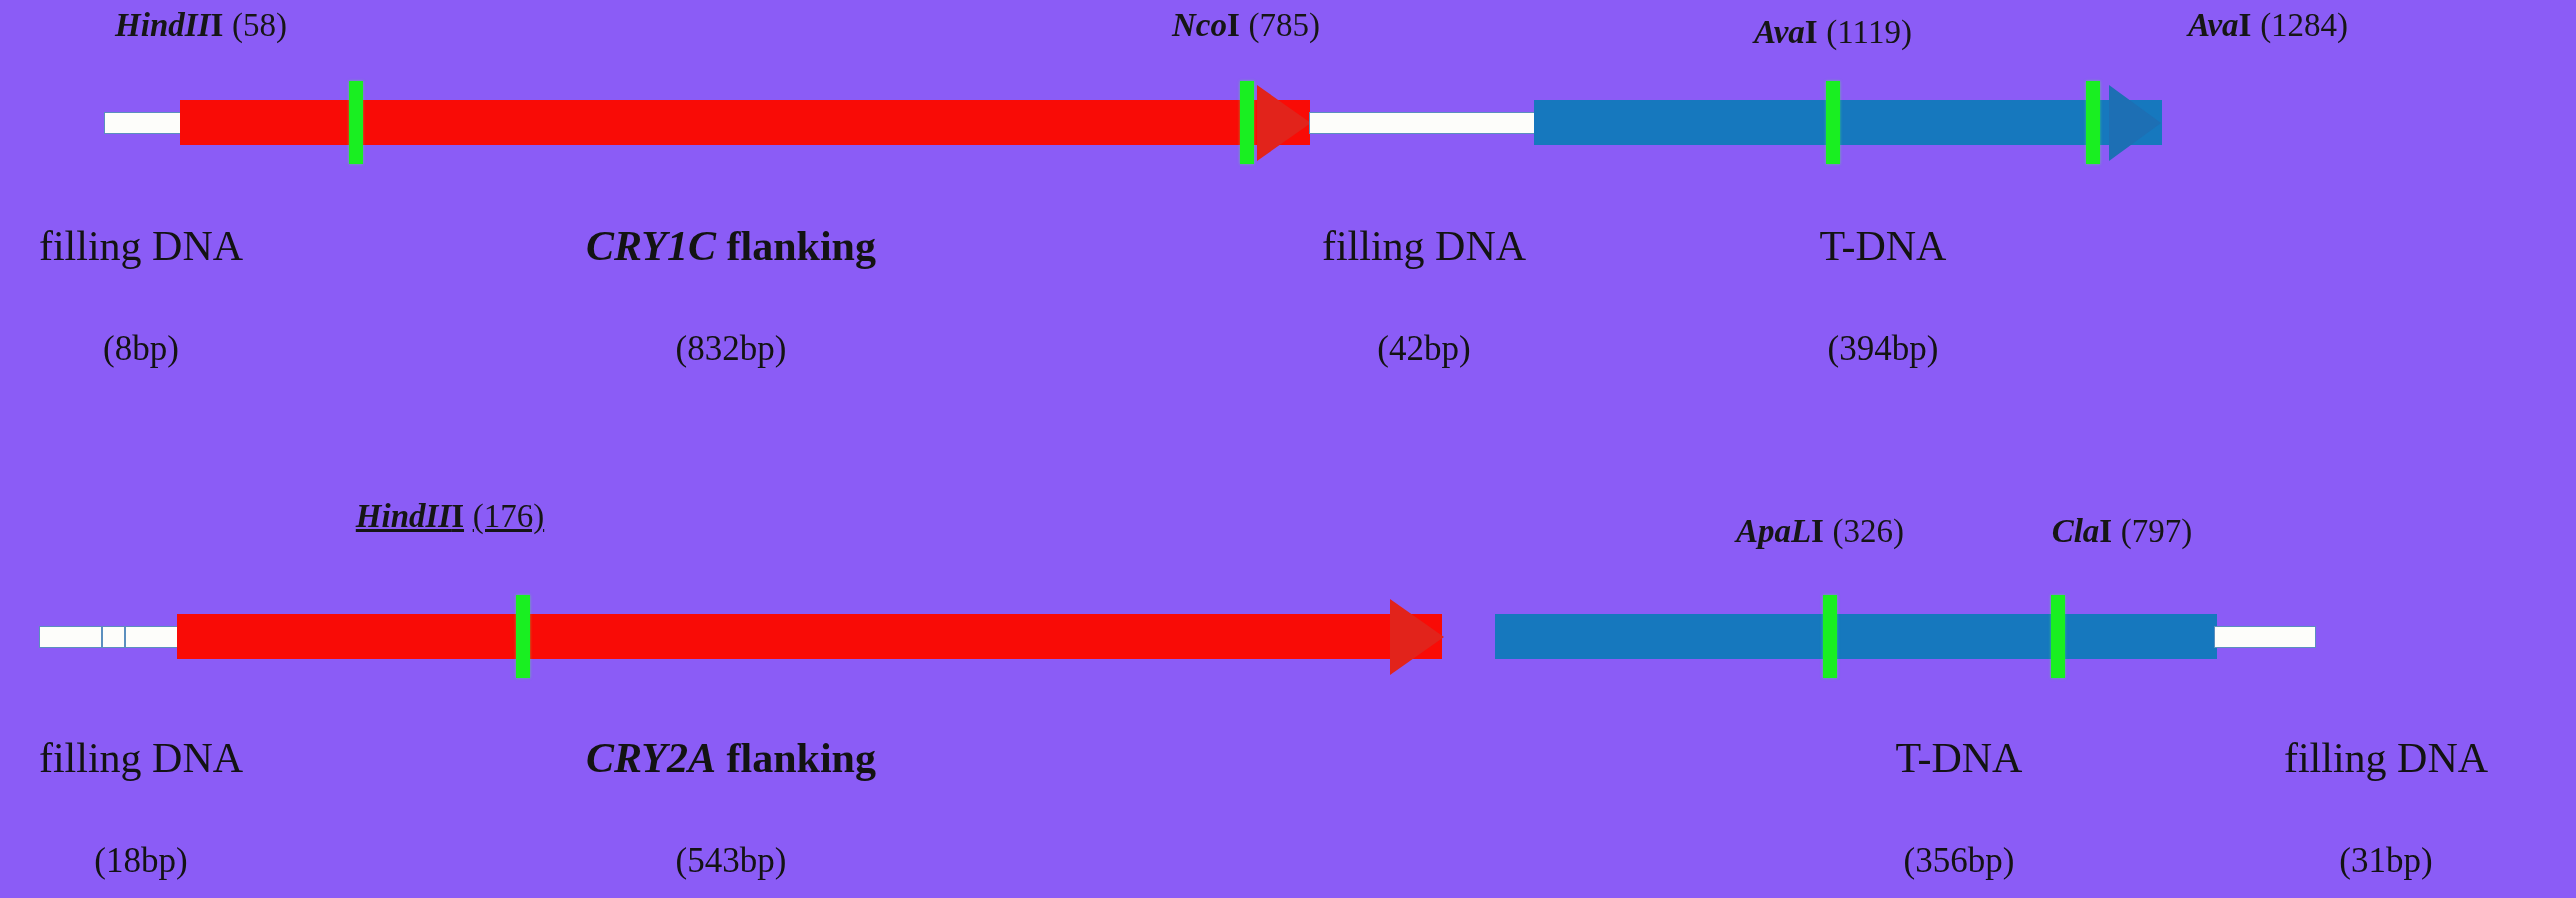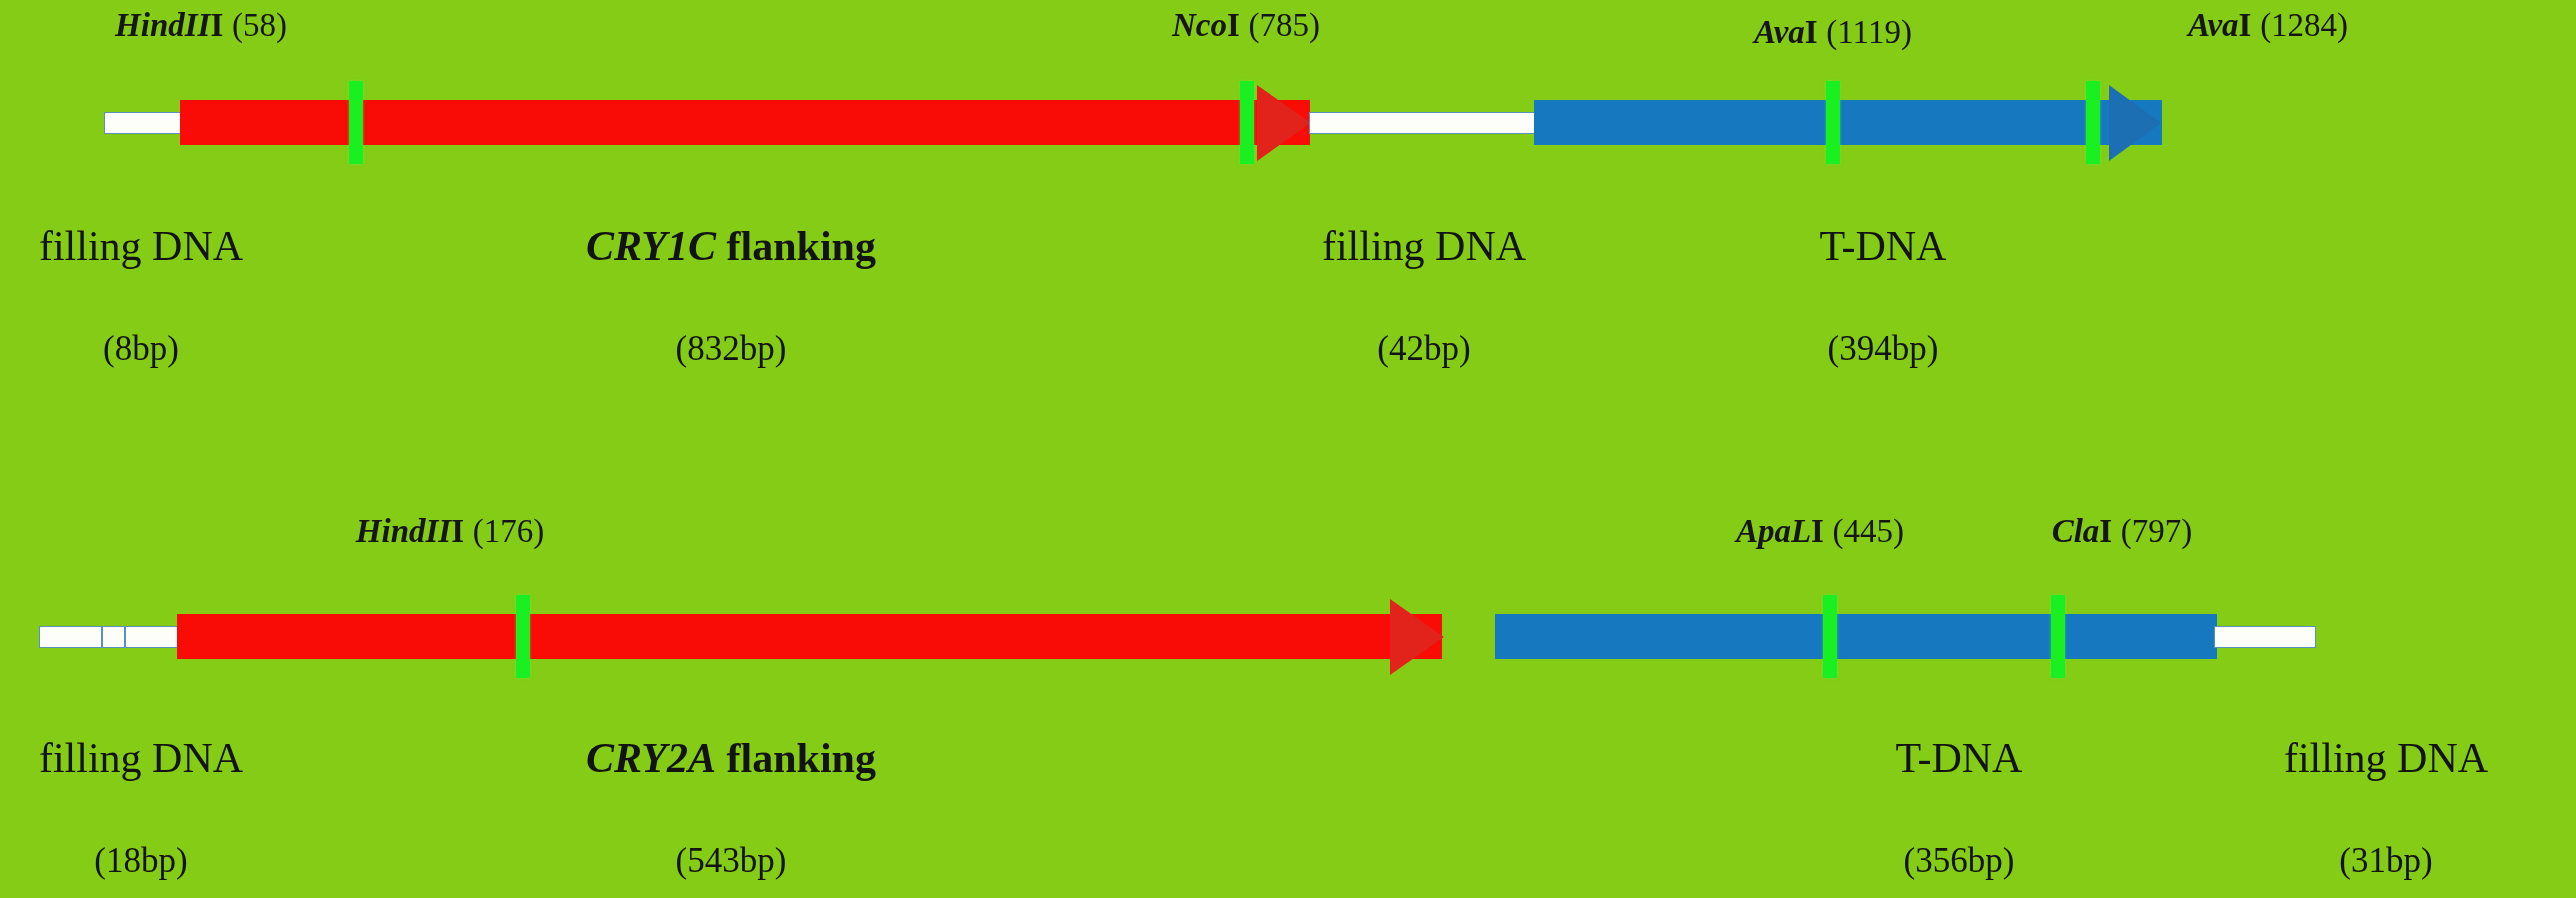--- a/index.html
+++ b/index.html
@@ -4,21 +4,21 @@
 <style>
   html, body {
     margin: 0;
     padding: 0;
     background: #ffffff;
   }
   #canvas {
     position: relative;
     width: 2576px;
     height: 898px;
-    background: #84cc16;
+    background: #8b5cf6;
     overflow: hidden;
     font-family: "Liberation Serif", "DejaVu Serif", serif;
     color: #1a1a1a;
   }
 
   
   .site-label {
     position: absolute;
     white-space: nowrap;
     font-size: 33px;
@@ -171,26 +171,26 @@
   </div>
   <div class="caption upright" style="left:1883px; top:225px;">
     <span>T-DNA</span>
   </div>
 
   <div class="bpline" style="left:141px; top:331px;">(8bp)</div>
   <div class="bpline" style="left:731px; top:331px;">(832bp)</div>
   <div class="bpline" style="left:1424px; top:331px;">(42bp)</div>
   <div class="bpline" style="left:1883px; top:331px;">(394bp)</div>
 
-  <div class="site-label" style="left:450px; top:515px;">
+  <div class="site-label" style="left:450px; top:500px;text-decoration:underline;">
     <span class="enz"><span>HindII</span><span class="rom">I</span></span><span class="pos">(176)</span>
   </div>
 
   <div class="site-label" style="left:1820px; top:515px;">
-    <span class="enz"><span>ApaL</span><span class="rom">I</span></span><span class="pos">(445)</span>
+    <span class="enz"><span>ApaL</span><span class="rom">I</span></span><span class="pos">(326)</span>
   </div>
 
   <div class="site-label" style="left:2122px; top:515px;">
     <span class="enz"><span>Cla</span><span class="rom">I</span></span><span class="pos">(797)</span>
   </div>
 
   <div class="track" style="top:597px;">
 
     <div class="stub" style="left:39px; top:28.6px; width:143px;">
       <div class="divider" style="left:61px;"></div>

